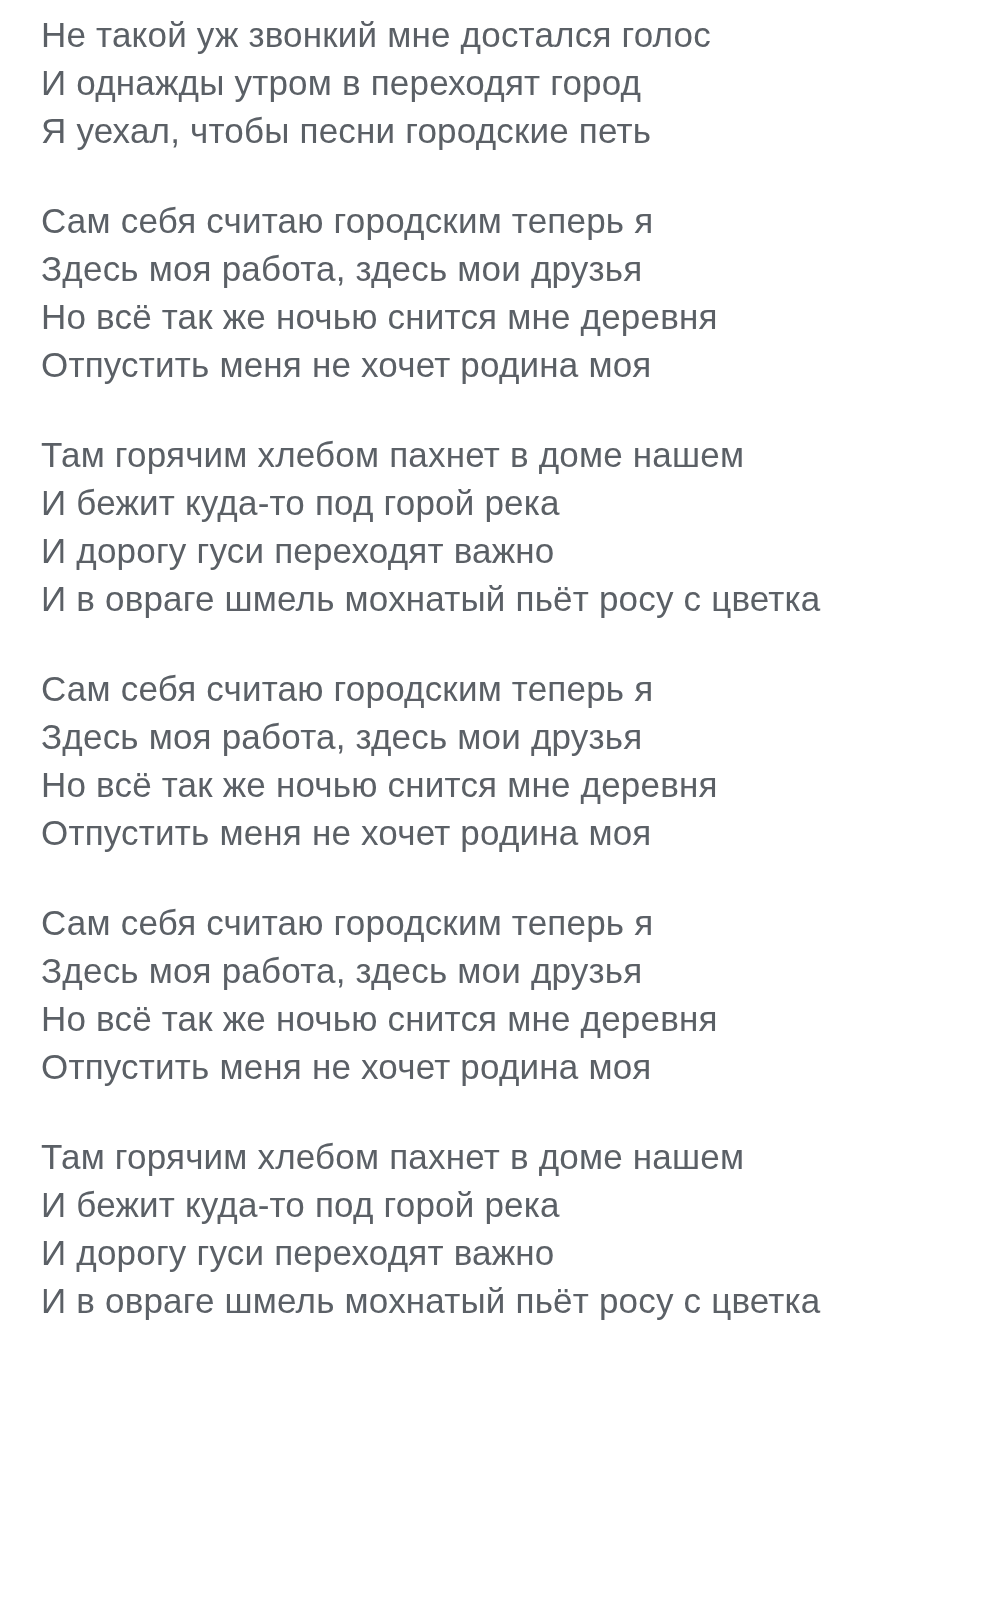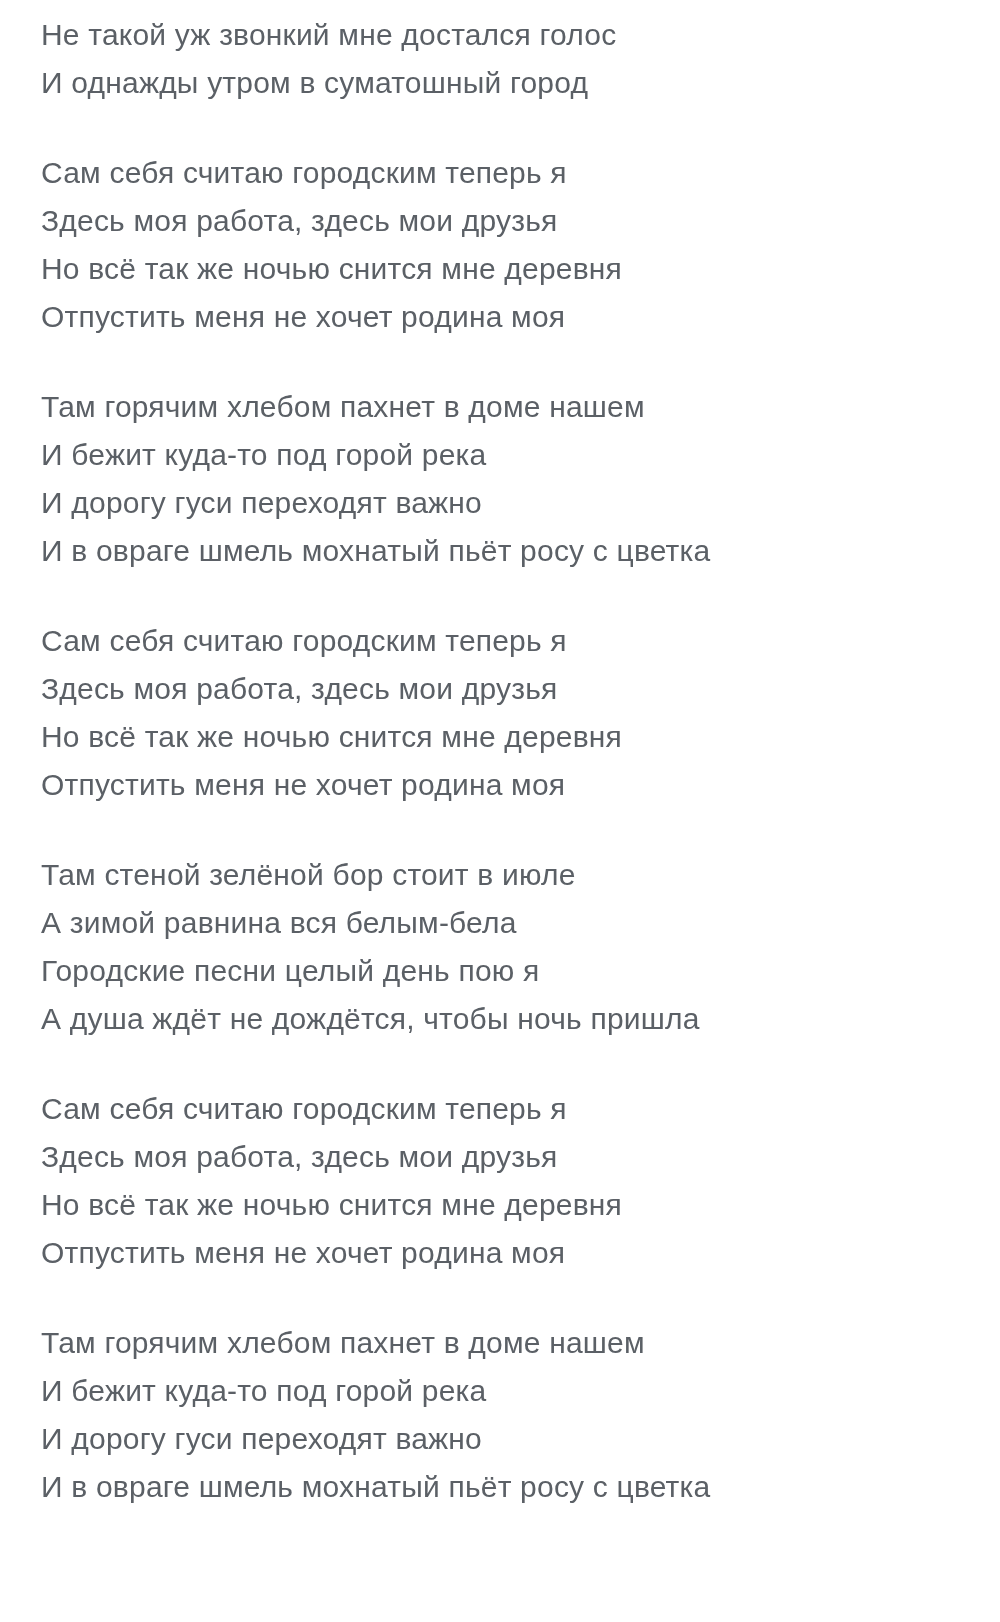--- a/index.html
+++ b/index.html
@@ -18,36 +18,37 @@
     padding: 11px 30px 20px 41px;
     background: var(--background);
   }
   .stanza {
     margin-bottom: 42px;
   }
   .stanza:last-child {
     margin-bottom: 0;
   }
   .line {
-    font-size: 30px;
+    font-size: 35px;
     line-height: 48px;
     font-weight: 400;
     color: var(--text);
     letter-spacing: 0.2px;
     white-space: nowrap;
   }
 </style>
 </head>
 <body>
 
 <div class="lyrics-page">
 
   <div class="stanza">
     <p class="line">Не такой уж звонкий мне достался голос</p>
-    <p class="line">И однажды утром в суматошный город</p>
+    <p class="line">И однажды утром в переходят город</p>
+    <p class="line">Я уехал, чтобы песни городские петь</p>
   </div>
 
   <div class="stanza">
     <p class="line">Сам себя считаю городским теперь я</p>
     <p class="line">Здесь моя работа, здесь мои друзья</p>
     <p class="line">Но всё так же ночью снится мне деревня</p>
     <p class="line">Отпустить меня не хочет родина моя</p>
   </div>
 
   <div class="stanza">
@@ -57,26 +58,20 @@
     <p class="line">И в овраге шмель мохнатый пьёт росу с цветка</p>
   </div>
 
   <div class="stanza">
     <p class="line">Сам себя считаю городским теперь я</p>
     <p class="line">Здесь моя работа, здесь мои друзья</p>
     <p class="line">Но всё так же ночью снится мне деревня</p>
     <p class="line">Отпустить меня не хочет родина моя</p>
   </div>
 
-  <div class="stanza">
-    <p class="line">Там стеной зелёной бор стоит в июле</p>
-    <p class="line">А зимой равнина вся белым-бела</p>
-    <p class="line">Городские песни целый день пою я</p>
-    <p class="line">А душа ждёт не дождётся, чтобы ночь пришла</p>
-  </div>
 
   <div class="stanza">
     <p class="line">Сам себя считаю городским теперь я</p>
     <p class="line">Здесь моя работа, здесь мои друзья</p>
     <p class="line">Но всё так же ночью снится мне деревня</p>
     <p class="line">Отпустить меня не хочет родина моя</p>
   </div>
 
   <div class="stanza">
     <p class="line">Там горячим хлебом пахнет в доме нашем</p>

